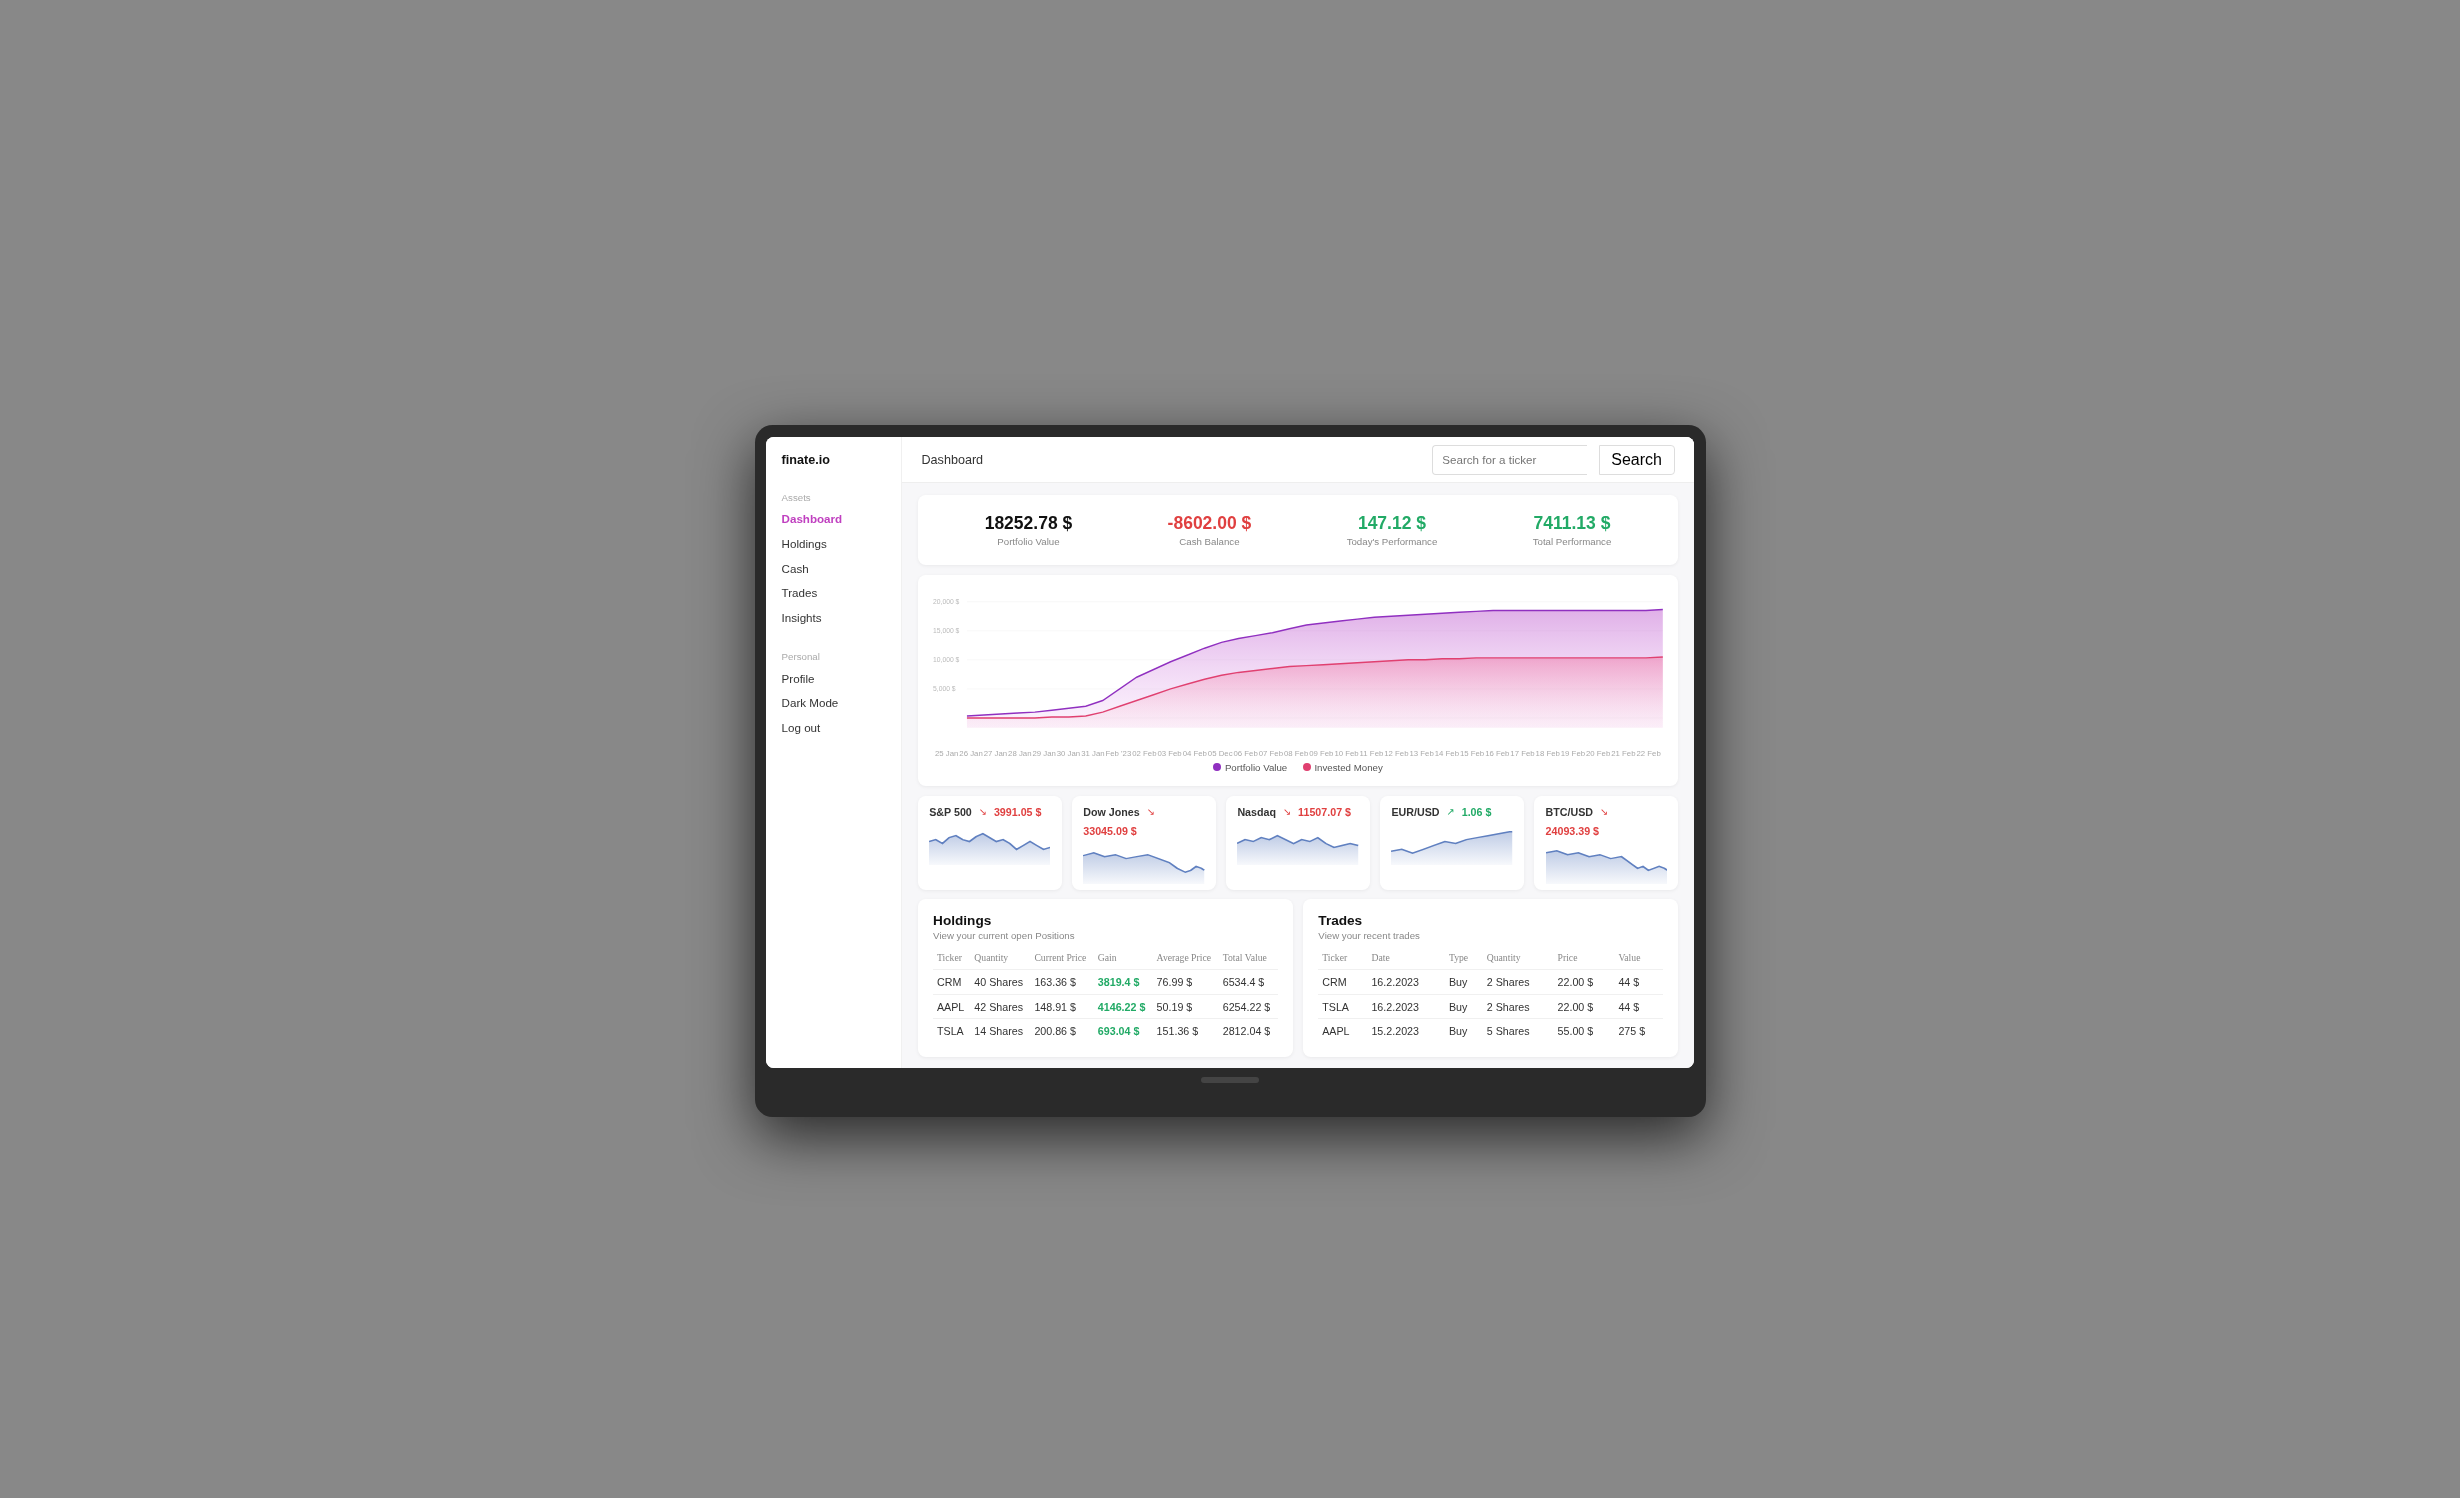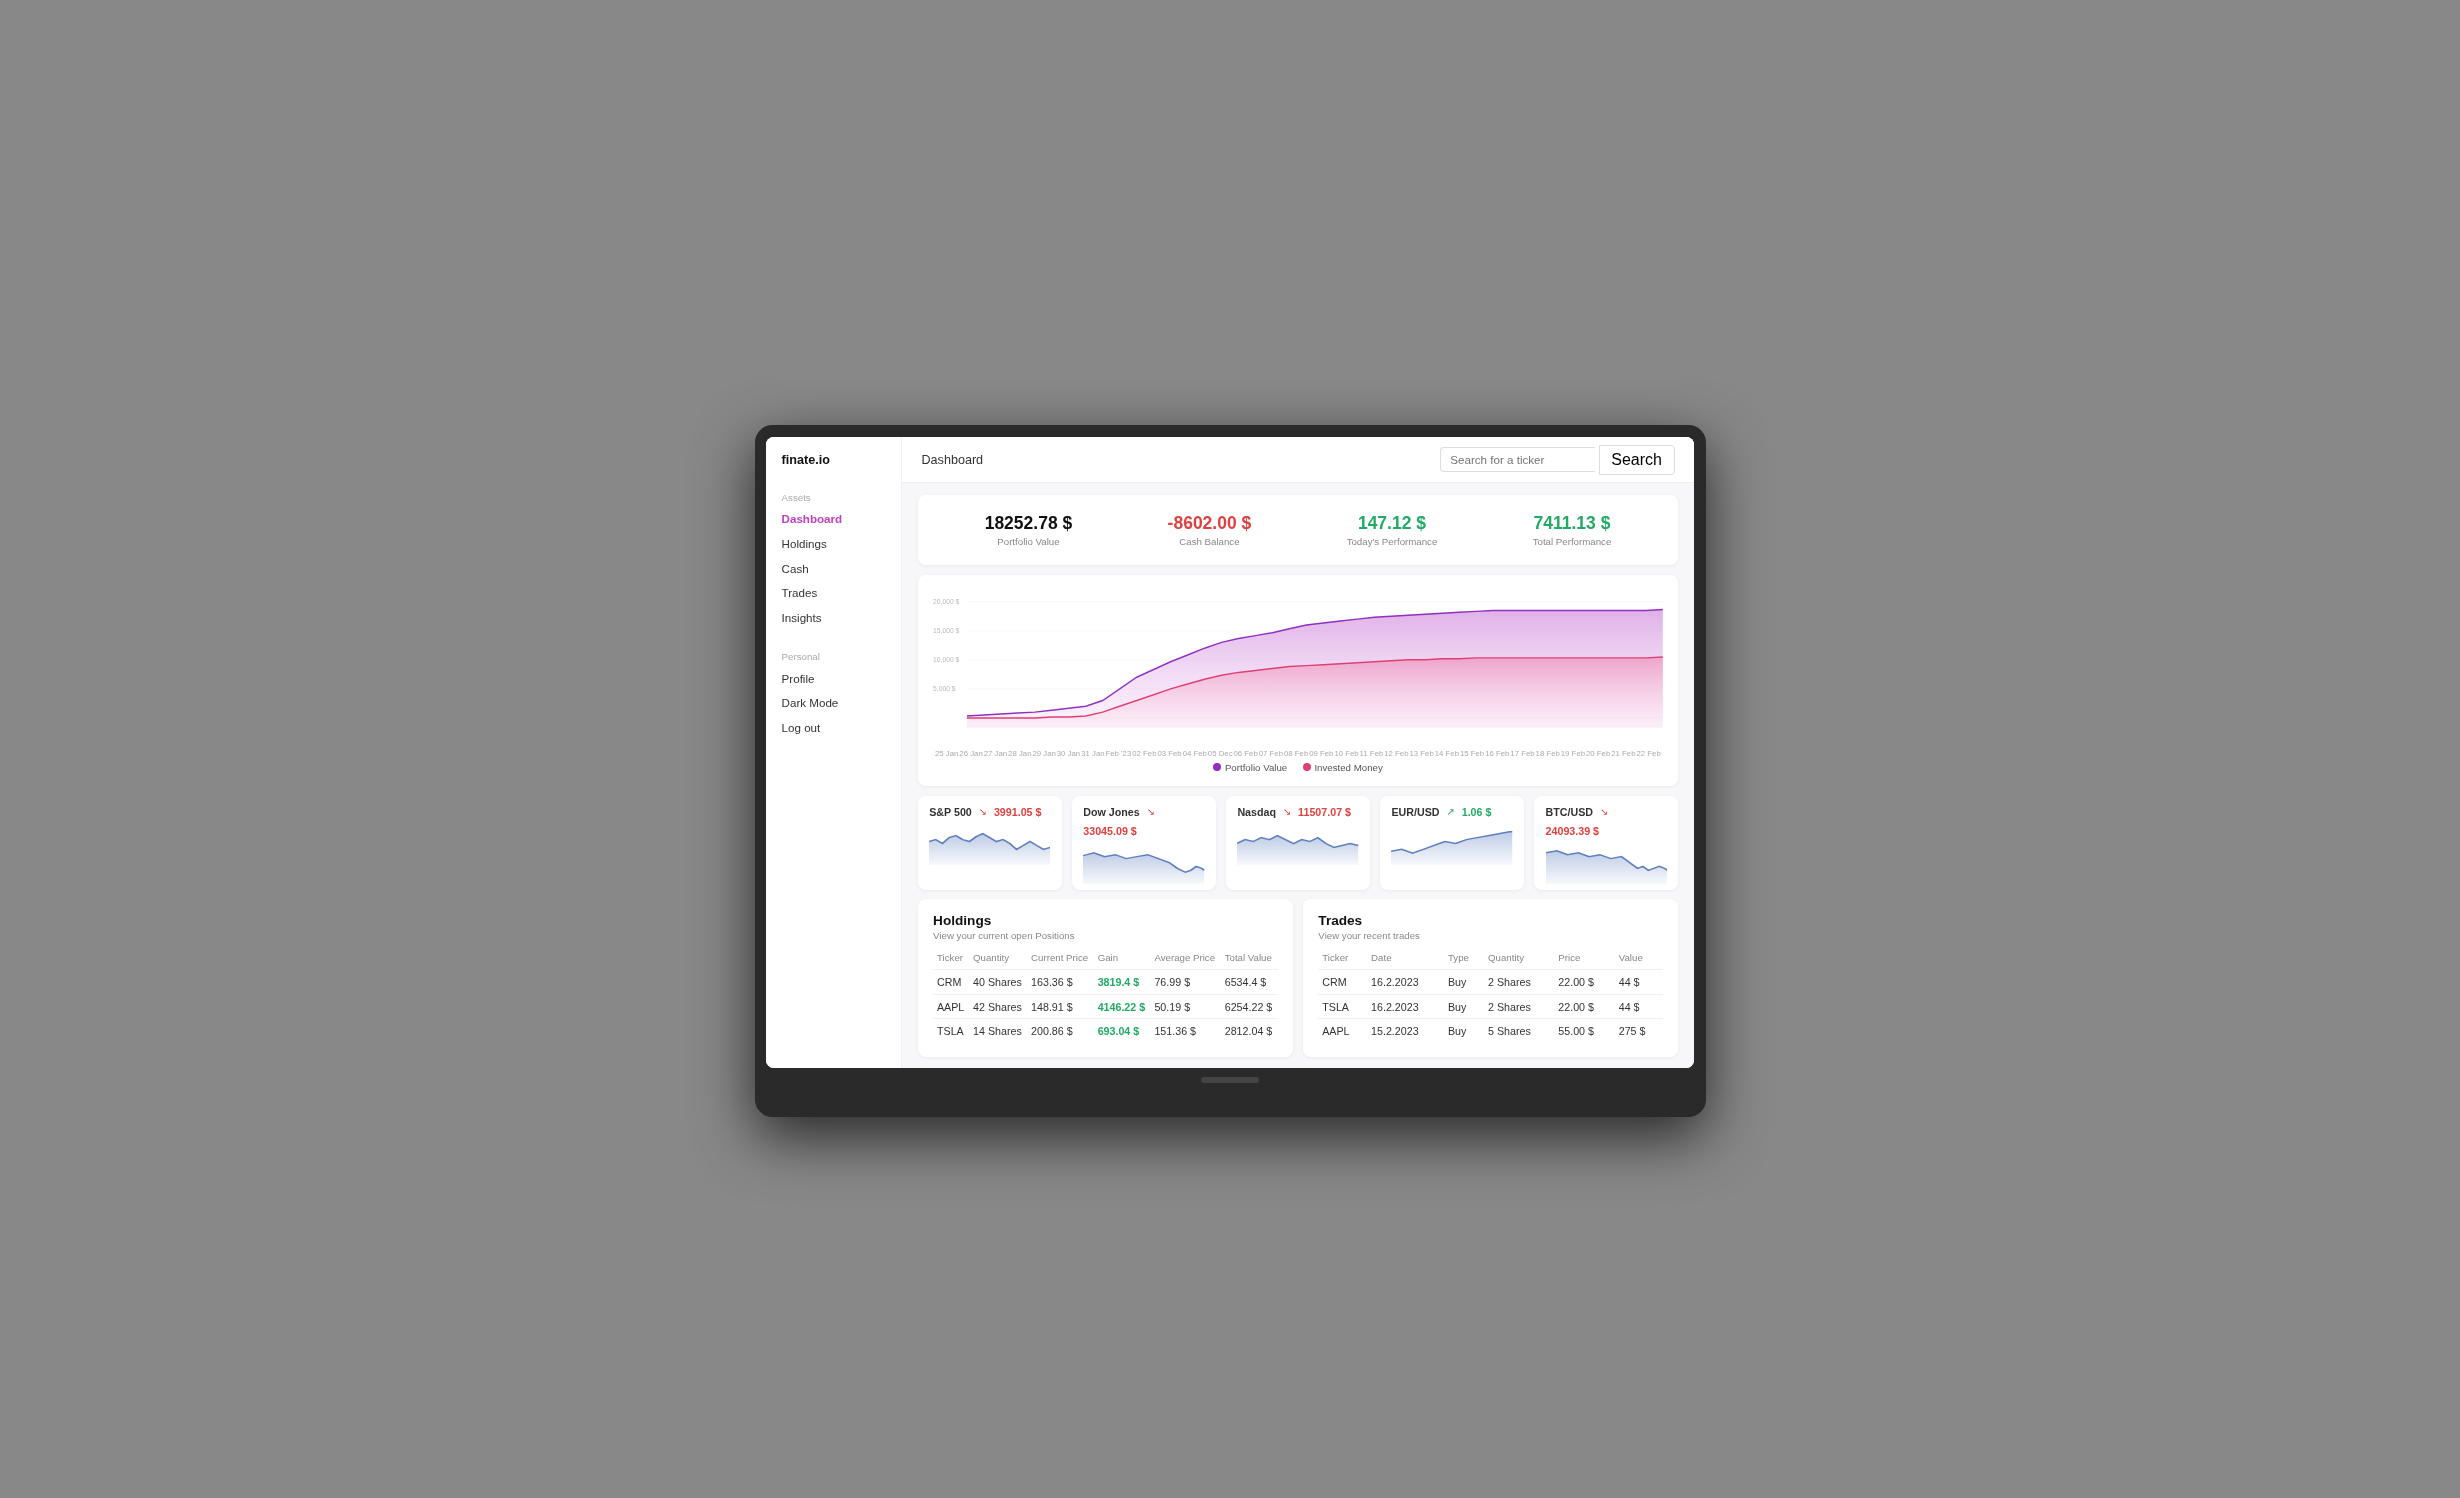--- a/index.html
+++ b/index.html
@@ -72,21 +72,21 @@
     .header {
       background: #fff;
       border-bottom: 1px solid #eee;
       display: flex;
       align-items: center;
       justify-content: space-between;
       padding: 7.8px 19.4px;
       min-height: 43px;
     }
     .header-title { font-size: 12.6px; color: #333; }
-    .search-area { display: flex; gap: 4px; align-items: center; }
+    .search-area { display: flex; gap: 12px; }
     .search-input {
       border: 1px solid #ddd;
       border-right: none;
       border-radius: 3.9px 0 0 3.9px;
       padding: 4.9px 9.7px;
       font-size: 11.6px;
       width: 155px;
       outline: none;
       color: #999;
     }
@@ -190,21 +190,21 @@
       margin: 0 15.5px 11.6px 15.5px;
     }
     .holdings-section, .trades-section {
       flex: 1;
       background: #fff;
       border-radius: 7.8px;
       padding: 13.6px 15.5px;
       box-shadow: 0 1px 3.9px rgba(0,0,0,0.06);
     }
     table { width: 100%; border-collapse: collapse; margin-top: 7.8px; }
-    th { font-size: 9.7px; color: #888; font-weight: 500; text-align: left; padding: 3.9px 3.9px 5.8px 3.9px; }
+    th { font-size: 9.7px; color: #888; font-weight: 500; text-align: left; padding: 3.9px 3.9px 5.8px 3.9px; font-family: Liberation Serif, serif; }
     td { font-size: 10.7px; color: #333; padding: 5.8px 3.9px; border-top: 1px solid #f0f0f0; }
     .gain-positive { color: #22aa66; font-weight: 600; }
     .x-axis-labels {
       display: flex;
       justify-content: space-between;
       font-size: 7.8px;
       color: #aaa;
       margin-top: 1.9px;
       padding: 0 1.9px;
     }

